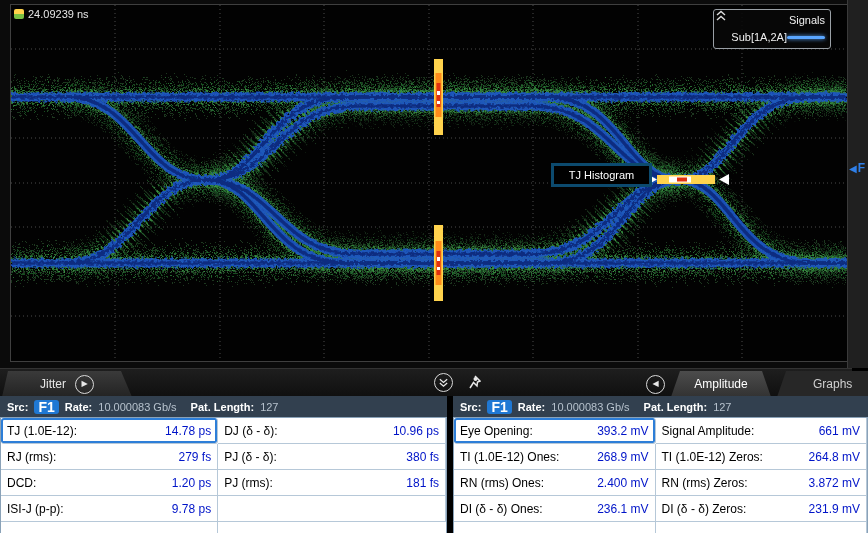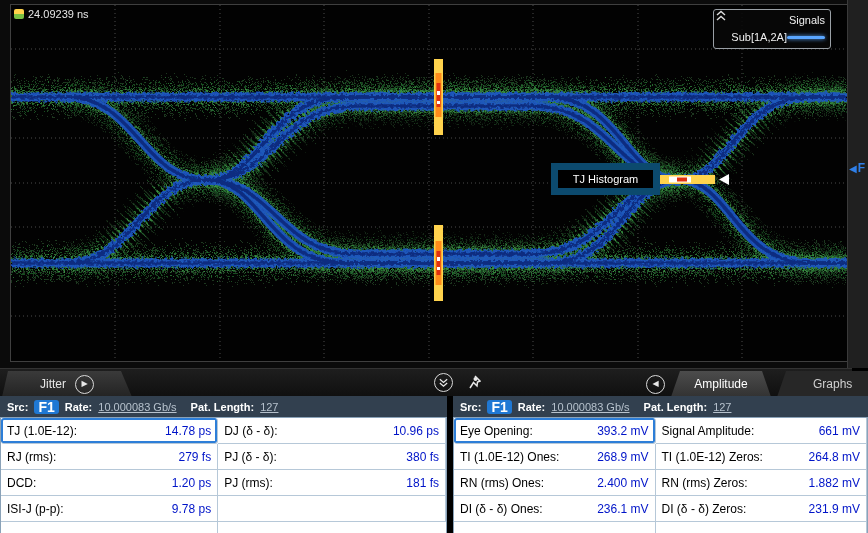--- a/index.html
+++ b/index.html
@@ -22,21 +22,21 @@
   .status-ico{position:absolute;left:3px;top:4px;width:10px;height:10px;
     background:linear-gradient(#ffd24a 50%,#79c043 50%);border-radius:2px;}
 
   .signals{position:absolute;left:702px;top:4px;width:118px;height:40px;background:rgba(8,8,8,.88);
     border:1px solid #9aa0a6;border-radius:3px;color:#f0f0f0;font-size:11px;box-sizing:border-box;padding:2px 5px;}
   .sig-row1{display:flex;align-items:center;justify-content:flex-end;gap:26px;height:16px;}
   .sig-row2{display:flex;align-items:center;justify-content:flex-end;height:18px;}
   .sigline{width:38px;height:3px;background:#5aa6ff;border-radius:2px;box-shadow:0 0 4px #5aa6ff;}
 
   .tj-label{position:absolute;left:540px;top:158px;width:95px;height:18px;background:#000;
-    border:7px solid #0c4a6e;color:#fff;font-size:11px;display:flex;align-items:center;justify-content:center;}
+    border:3px solid #0c4a6e;color:#fff;font-size:11px;display:flex;align-items:center;justify-content:center;}
 
   .rightstrip{position:absolute;left:847px;top:0;width:21px;height:368px;background:#202020;
     border-left:1px solid #3a3a3a;}
   .fmarker{position:absolute;left:1px;top:161px;color:#2f7fe8;font-size:12px;font-weight:bold;
     display:flex;align-items:center;gap:1px;white-space:nowrap;}
   .fmarker .tri{font-size:10px;}
 
   
   .tabbar{position:absolute;left:0;top:368px;width:852px;height:28px;
     background:linear-gradient(#1e1e1e,#101010);border-top:1px solid #333;box-sizing:border-box;}
@@ -54,21 +54,21 @@
     clip-path:polygon(0 100%,9px 0,calc(100% - 9px) 0,100% 100%);justify-content:flex-start;padding-left:36px;}
 
   
   .panels{position:absolute;left:0;top:396px;width:868px;height:137px;background:#000;}
   .panel{position:absolute;top:0;height:137px;overflow:hidden;background:#000;}
   .panel.jit{left:0;width:447px;}
   .panel.amp{left:453px;width:415px;}
   .phead{height:21px;background:#32404f;display:flex;align-items:center;font-size:11px;color:#fff;
     padding:0 7px;gap:6px;}
   .plabel{font-weight:bold;}
-  .pval{color:#b7c2cd;margin-right:8px;text-decoration:underline;}
+  .pval{color:#b7c2cd;margin-right:8px;}
   .badge{background:#1f78d4;color:#fff;font-weight:bold;font-size:14px;padding:0 4px;border-radius:3px;
     height:14px;line-height:14px;}
   .mgrid{display:grid;grid-template-columns:48.8% 51.2%;grid-auto-rows:26px;background:#fff;
     border:1px solid #8aa2b8;border-bottom:none;}
   .cell{display:flex;align-items:center;justify-content:space-between;padding:0 6px;
     border-right:1px solid #b6c8d8;border-bottom:1px solid #b6c8d8;background:#fff;font-size:12px;overflow:hidden;}
   .cell .lbl{color:#000;white-space:nowrap;}
   .cell .val{color:#0014c8;white-space:nowrap;}
   .cell.sel{box-shadow:inset 0 0 0 2px #2d7ed8;border-radius:3px;}
 </style>
@@ -290,21 +290,21 @@
         <div class="cell">
           <span class="lbl">TI (1.0E-12) Zeros:</span>
           <span class="val">264.8 mV</span>
         </div>
         <div class="cell">
           <span class="lbl">RN (rms) Ones:</span>
           <span class="val">2.400 mV</span>
         </div>
         <div class="cell">
           <span class="lbl">RN (rms) Zeros:</span>
-          <span class="val">1.882 mV</span>
+          <span class="val">3.872 mV</span>
         </div>
         <div class="cell">
           <span class="lbl">DI (δ - δ) Ones:</span>
           <span class="val">236.1 mV</span>
         </div>
         <div class="cell">
           <span class="lbl">DI (δ - δ) Zeros:</span>
           <span class="val">231.9 mV</span>
         </div>
         <div class="cell"></div>

